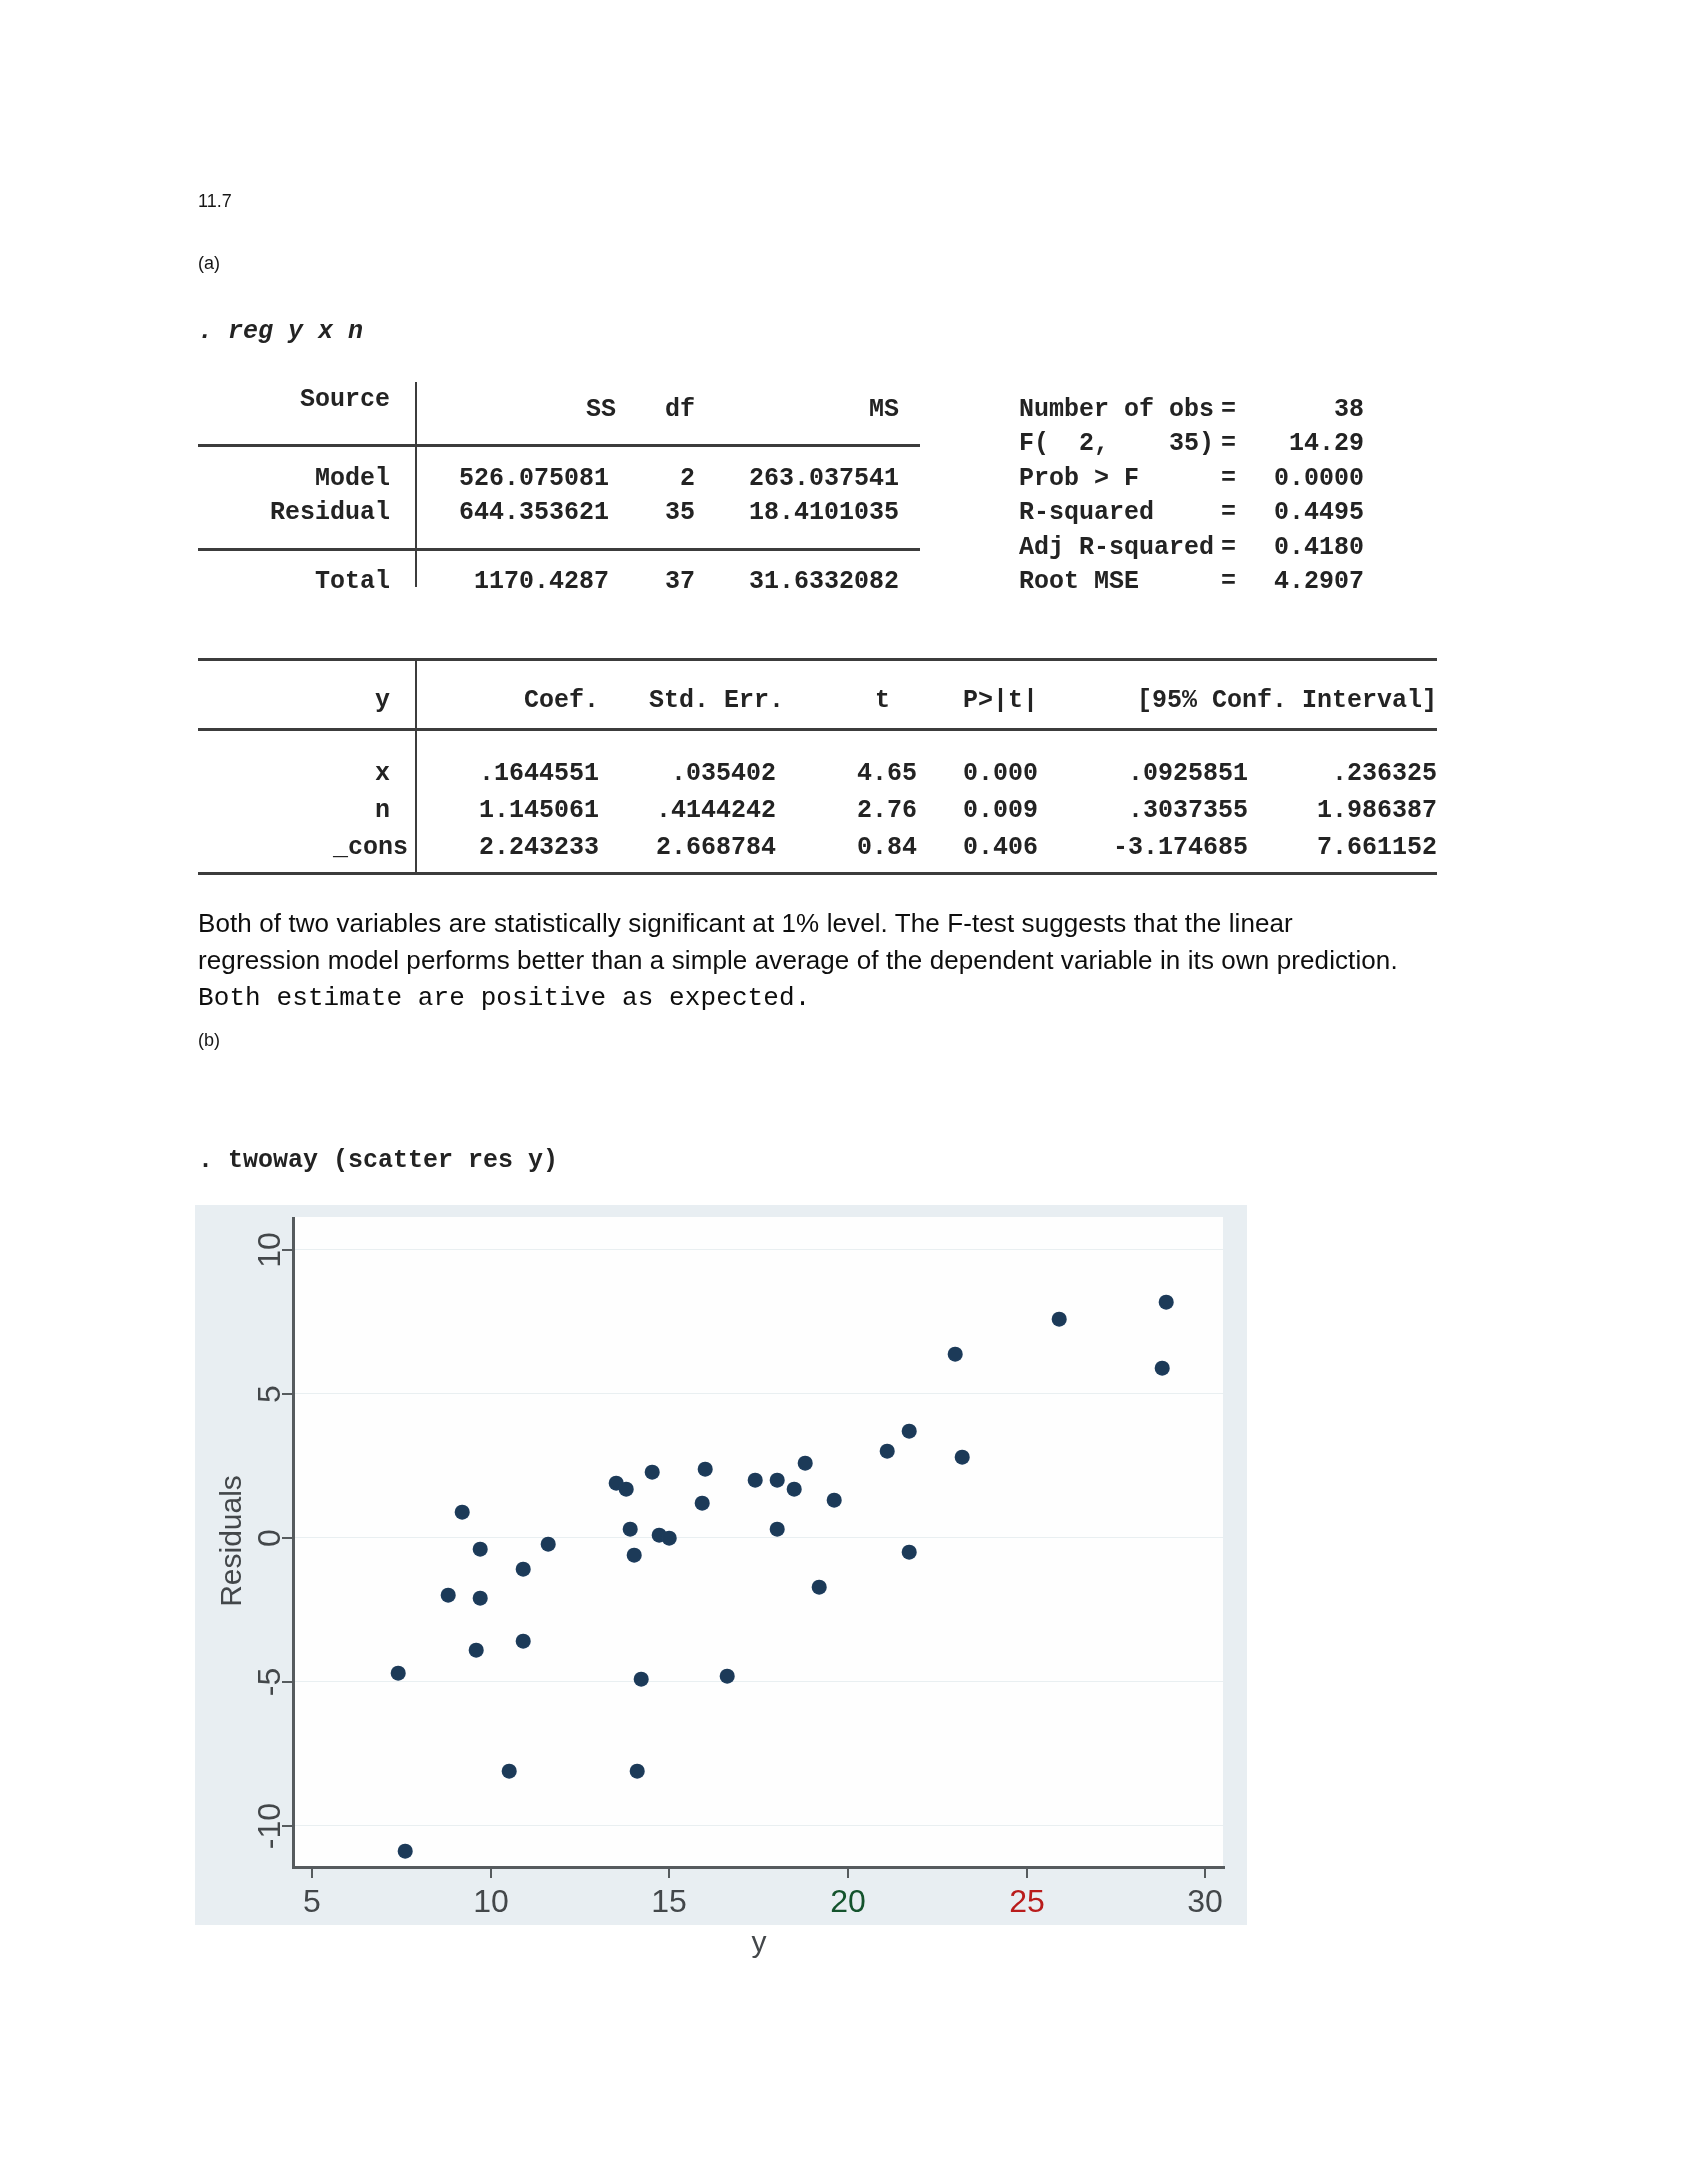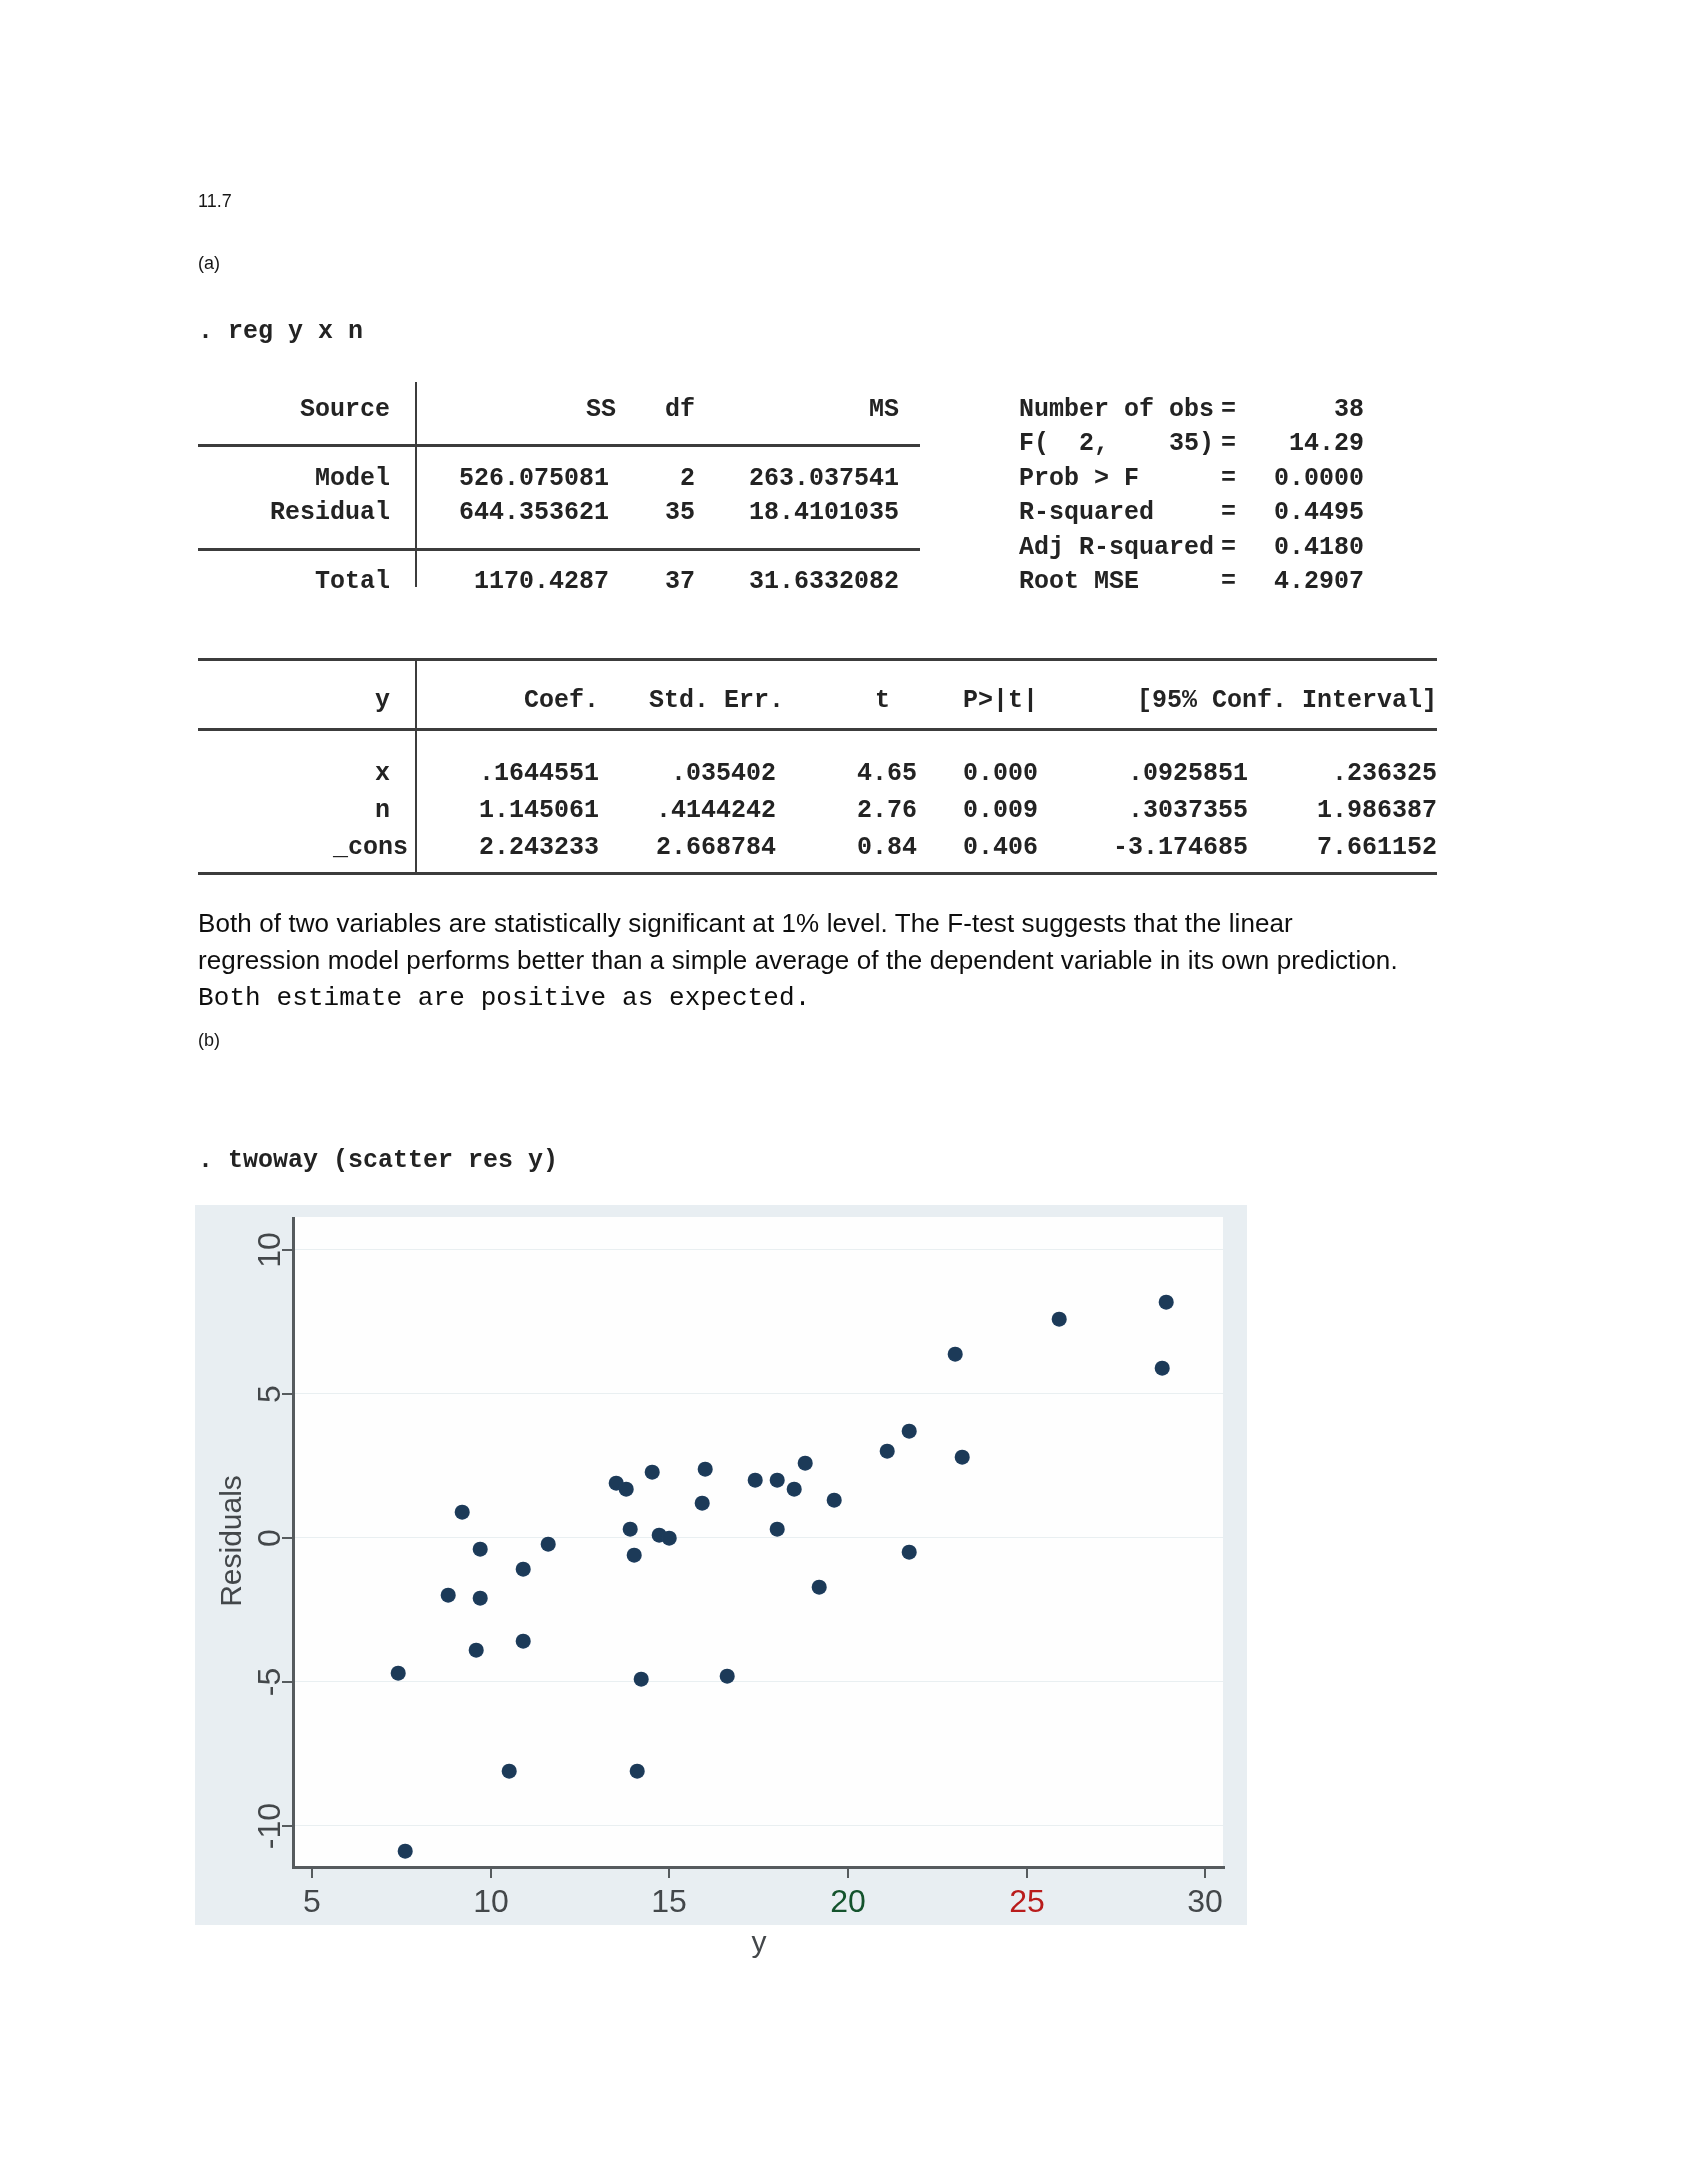--- a/index.html
+++ b/index.html
@@ -30,24 +30,24 @@
        filter:blur(0.4px);}
 </style>
 </head>
 <body>
 
 <div class="page">
 
   <div class="abs heading" style="left:198px;top:192px;">11.7</div>
   <div class="abs heading" style="left:198px;top:254px;">(a)</div>
 
-  <div class="abs mono cmd pre" style="left:198px;top:319px;">. reg y x n</div>
-
-  <div>
-    <div class="abs mono stata r" style="left:198px;top:397px;width:192px;">Source</div>
+  <div class="abs mono cmd pre" style="left:198px;top:319px;font-style:italic;">. reg y x n</div>
+
+  <div>
+    <div class="abs mono stata r" style="left:198px;top:387px;width:192px;">Source</div>
     <div class="abs mono stata r" style="left:417px;top:397px;width:192px;padding-left:7px;">SS</div>
     <div class="abs mono stata r" style="left:622px;top:397px;width:73px;">df</div>
     <div class="abs mono stata r" style="left:701px;top:397px;width:198px;">MS</div>
 
     <div class="vline" style="left:415px;top:382px;height:205px;"></div>
     <div class="hline" style="left:198px;top:444px;width:722px;"></div>
     <div class="hline" style="left:198px;top:548px;width:722px;"></div>
 
     <div class="abs mono stata r" style="left:198px;top:466px;width:192px;">Model</div>
     <div class="abs mono stata r" style="left:417px;top:466px;width:192px;">526.075081</div>

